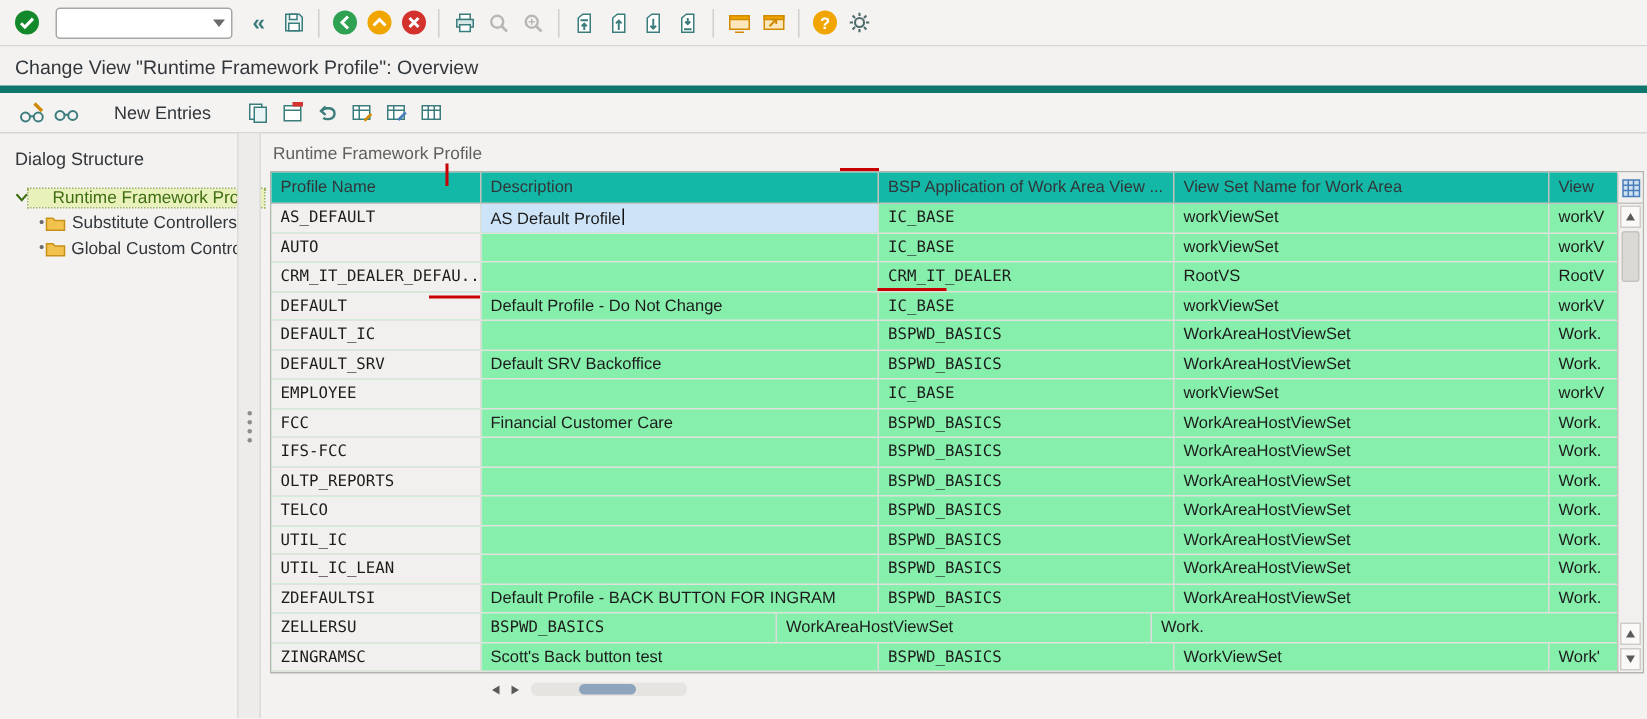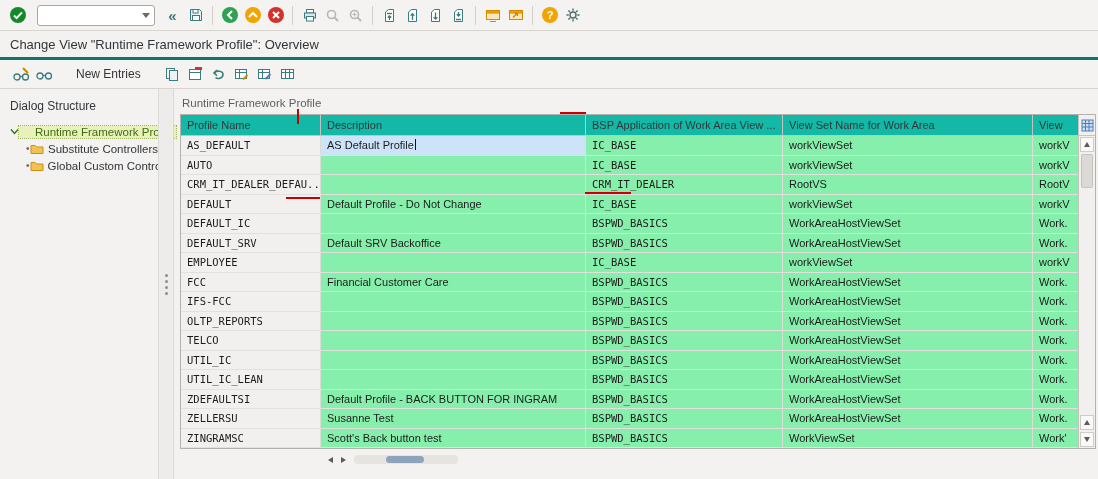--- a/index.html
+++ b/index.html
@@ -16,21 +16,21 @@
   .cmd input { flex:1; min-width:0; border:none; outline:none; font-size:11px; font-family:"Liberation Sans",sans-serif; background:transparent; }
   .tri-down-sm { width:0; height:0; border-left:4px solid transparent; border-right:4px solid transparent; border-top:5px solid #6a6a6a; }
   .guil { font-size:15px; font-weight:bold; color:#3b7c7c; line-height:1; }
 
   
   .titlebar { position:absolute; top:31px; left:0; right:0; height:26px; display:flex; align-items:center;
     padding-left:10px; font-size:13px; color:#32363a; background:#f3f2f0; }
 
   
   .appbar { position:absolute; top:57px; left:0; right:0; height:32px; background:#f4f3f1;
-    border-top:3px solid #0f766e; border-bottom:1px solid #d8d5d1; display:flex; align-items:center; padding-left:10px; }
+    border-top:5px solid #0f766e; border-bottom:1px solid #d8d5d1; display:flex; align-items:center; padding-left:10px; }
   .txtbtn { font-size:12px; color:#32363a; padding:3px 10px; margin:0 10px; border-radius:3px; cursor:default; white-space:nowrap; }
 
   
   .left-panel { position:absolute; top:89px; left:0; width:158px; bottom:0; padding:10px 0 0 10px; }
   .panel-title { font-size:12px; color:#32363a; margin-bottom:10px; }
   .tree-item { display:flex; align-items:center; height:17px; font-size:11.5px; color:#32363a; white-space:nowrap; cursor:default; }
   .tree-item .chev { width:14px; display:flex; justify-content:center; }
   .tree-item.child { padding-left:16px; }
   .bullet { color:#6a6a6a; font-size:10px; width:10px; }
   .folder { display:flex; margin-right:4px; }
@@ -415,21 +415,20 @@
             </div>
             <div class="grid-row">
               <div class="cell col-profile key">ZDEFAULTSI</div>
               <div class="cell col-desc">Default Profile - BACK BUTTON FOR INGRAM</div>
               <div class="cell col-bsp mono">BSPWD_BASICS</div>
               <div class="cell col-vset">WorkAreaHostViewSet</div>
               <div class="cell col-view">Work.</div>
             </div>
             <div class="grid-row">
               <div class="cell col-profile key">ZELLERSU</div>
-              <div class="cell col-desc">Susanne Test</div>
               <div class="cell col-bsp mono">BSPWD_BASICS</div>
               <div class="cell col-vset">WorkAreaHostViewSet</div>
               <div class="cell col-view">Work.</div>
             </div>
             <div class="grid-row">
               <div class="cell col-profile key">ZINGRAMSC</div>
               <div class="cell col-desc">Scott's Back button test</div>
               <div class="cell col-bsp mono">BSPWD_BASICS</div>
               <div class="cell col-vset">WorkViewSet</div>
               <div class="cell col-view">Work'</div>

